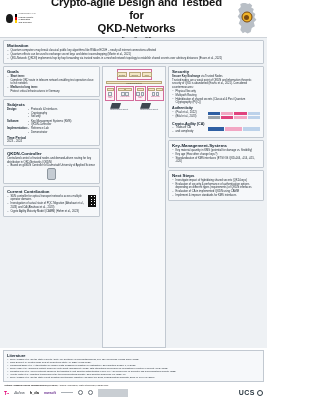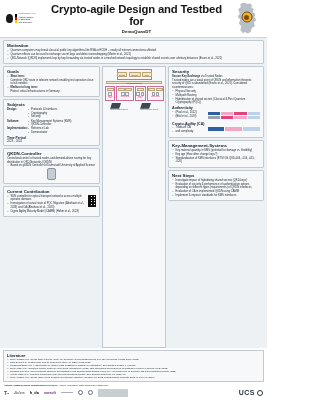--- a/index.html
+++ b/index.html
@@ -226,20 +226,21 @@
       <div class="bmbf-text">
         <span class="bmbf-spon">SPONSORED BY THE</span>
         <span>Federal Ministry</span><br>
         <span>of Education</span><br>
         <span>and Research</span>
       </div>
     </div>
     <div class="hdr-title">
       <h1>
         <span>Crypto-agile Design and Testbed for</span><br>
+        <span>QKD-Networks</span>
       </h1>
       <div class="hdr-sub">DemoQuanDT</div>
     </div>
     <div class="hdr-map">
       <div class="map-shape">
         <div class="map-seal"></div>
       </div>
     </div>
   </div>
 

